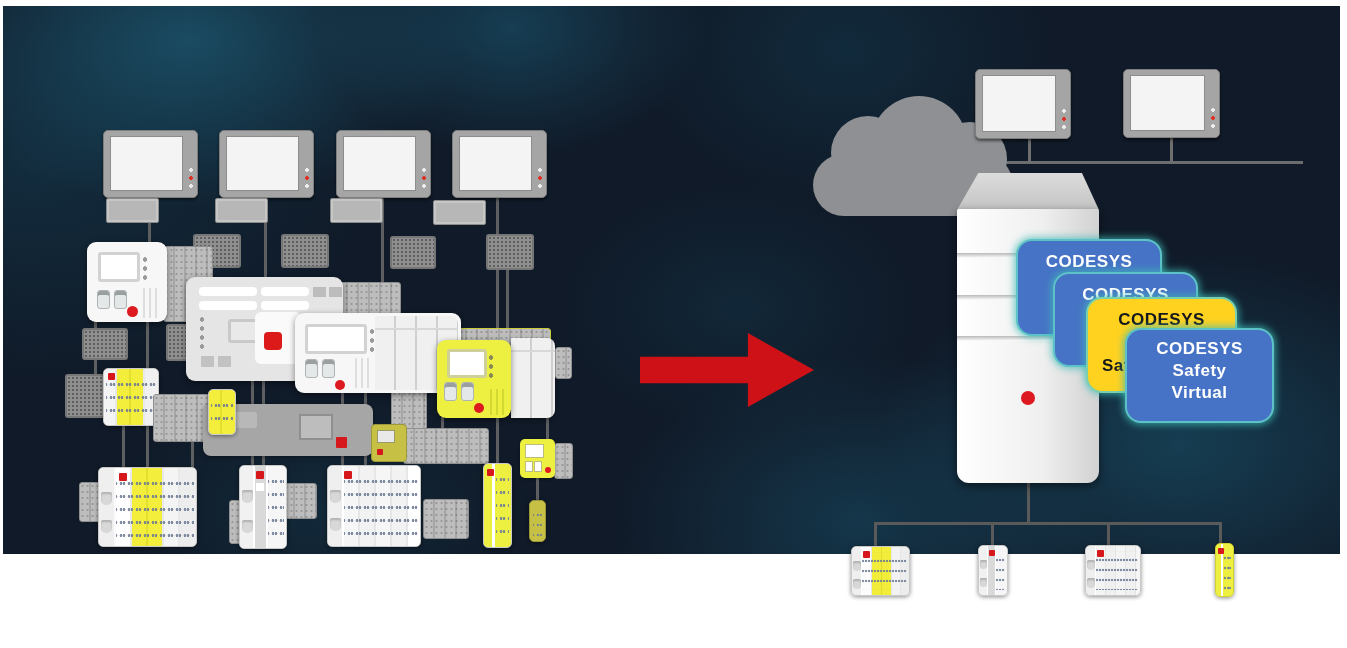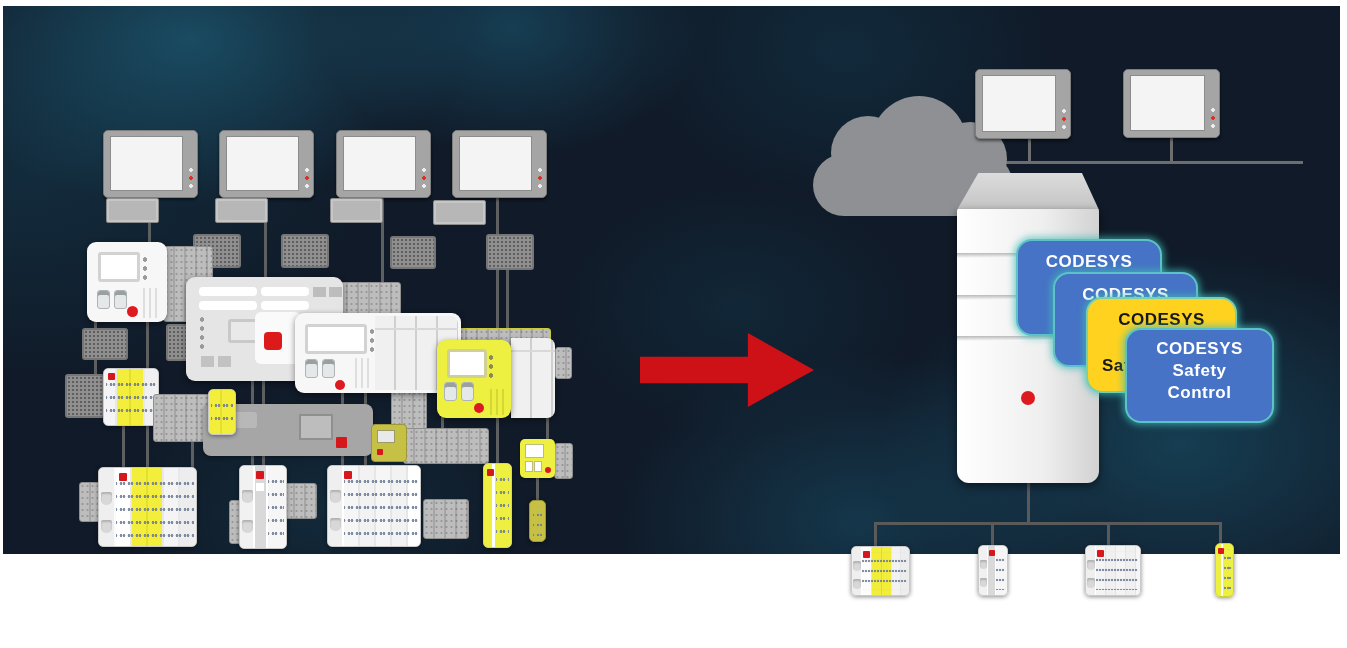--- a/index.html
+++ b/index.html
@@ -287,21 +287,21 @@
   <div class="card blue" style="left:1050px;top:266px;width:141px;height:91px;z-index:21;">
     <div class="card-line">CODESYS</div>
   </div>
   <div class="card yellow" style="left:1083px;top:291px;width:147px;height:92px;z-index:22;">
     <div class="card-line">CODESYS</div>
     <div class="card-line sub">Safety</div>
   </div>
   <div class="card blue" style="left:1122px;top:322px;width:145px;height:91px;z-index:23;">
     <div class="card-line" style="margin-top:9px;">CODESYS</div>
     <div class="card-line tight">Safety</div>
-    <div class="card-line tight">Control</div>
+    <div class="card-line tight">Virtual</div>
   </div>
 
 </div>
 
 <div class="frame" style="left:0;top:0;width:1347px;height:6px;"></div>
 <div class="frame" style="left:0;top:0;width:3px;height:648px;"></div>
 <div class="frame" style="left:1340px;top:0;width:7px;height:648px;"></div>
 <div class="frame" style="left:0;top:638px;width:1347px;height:10px;"></div>
 </div>
 

